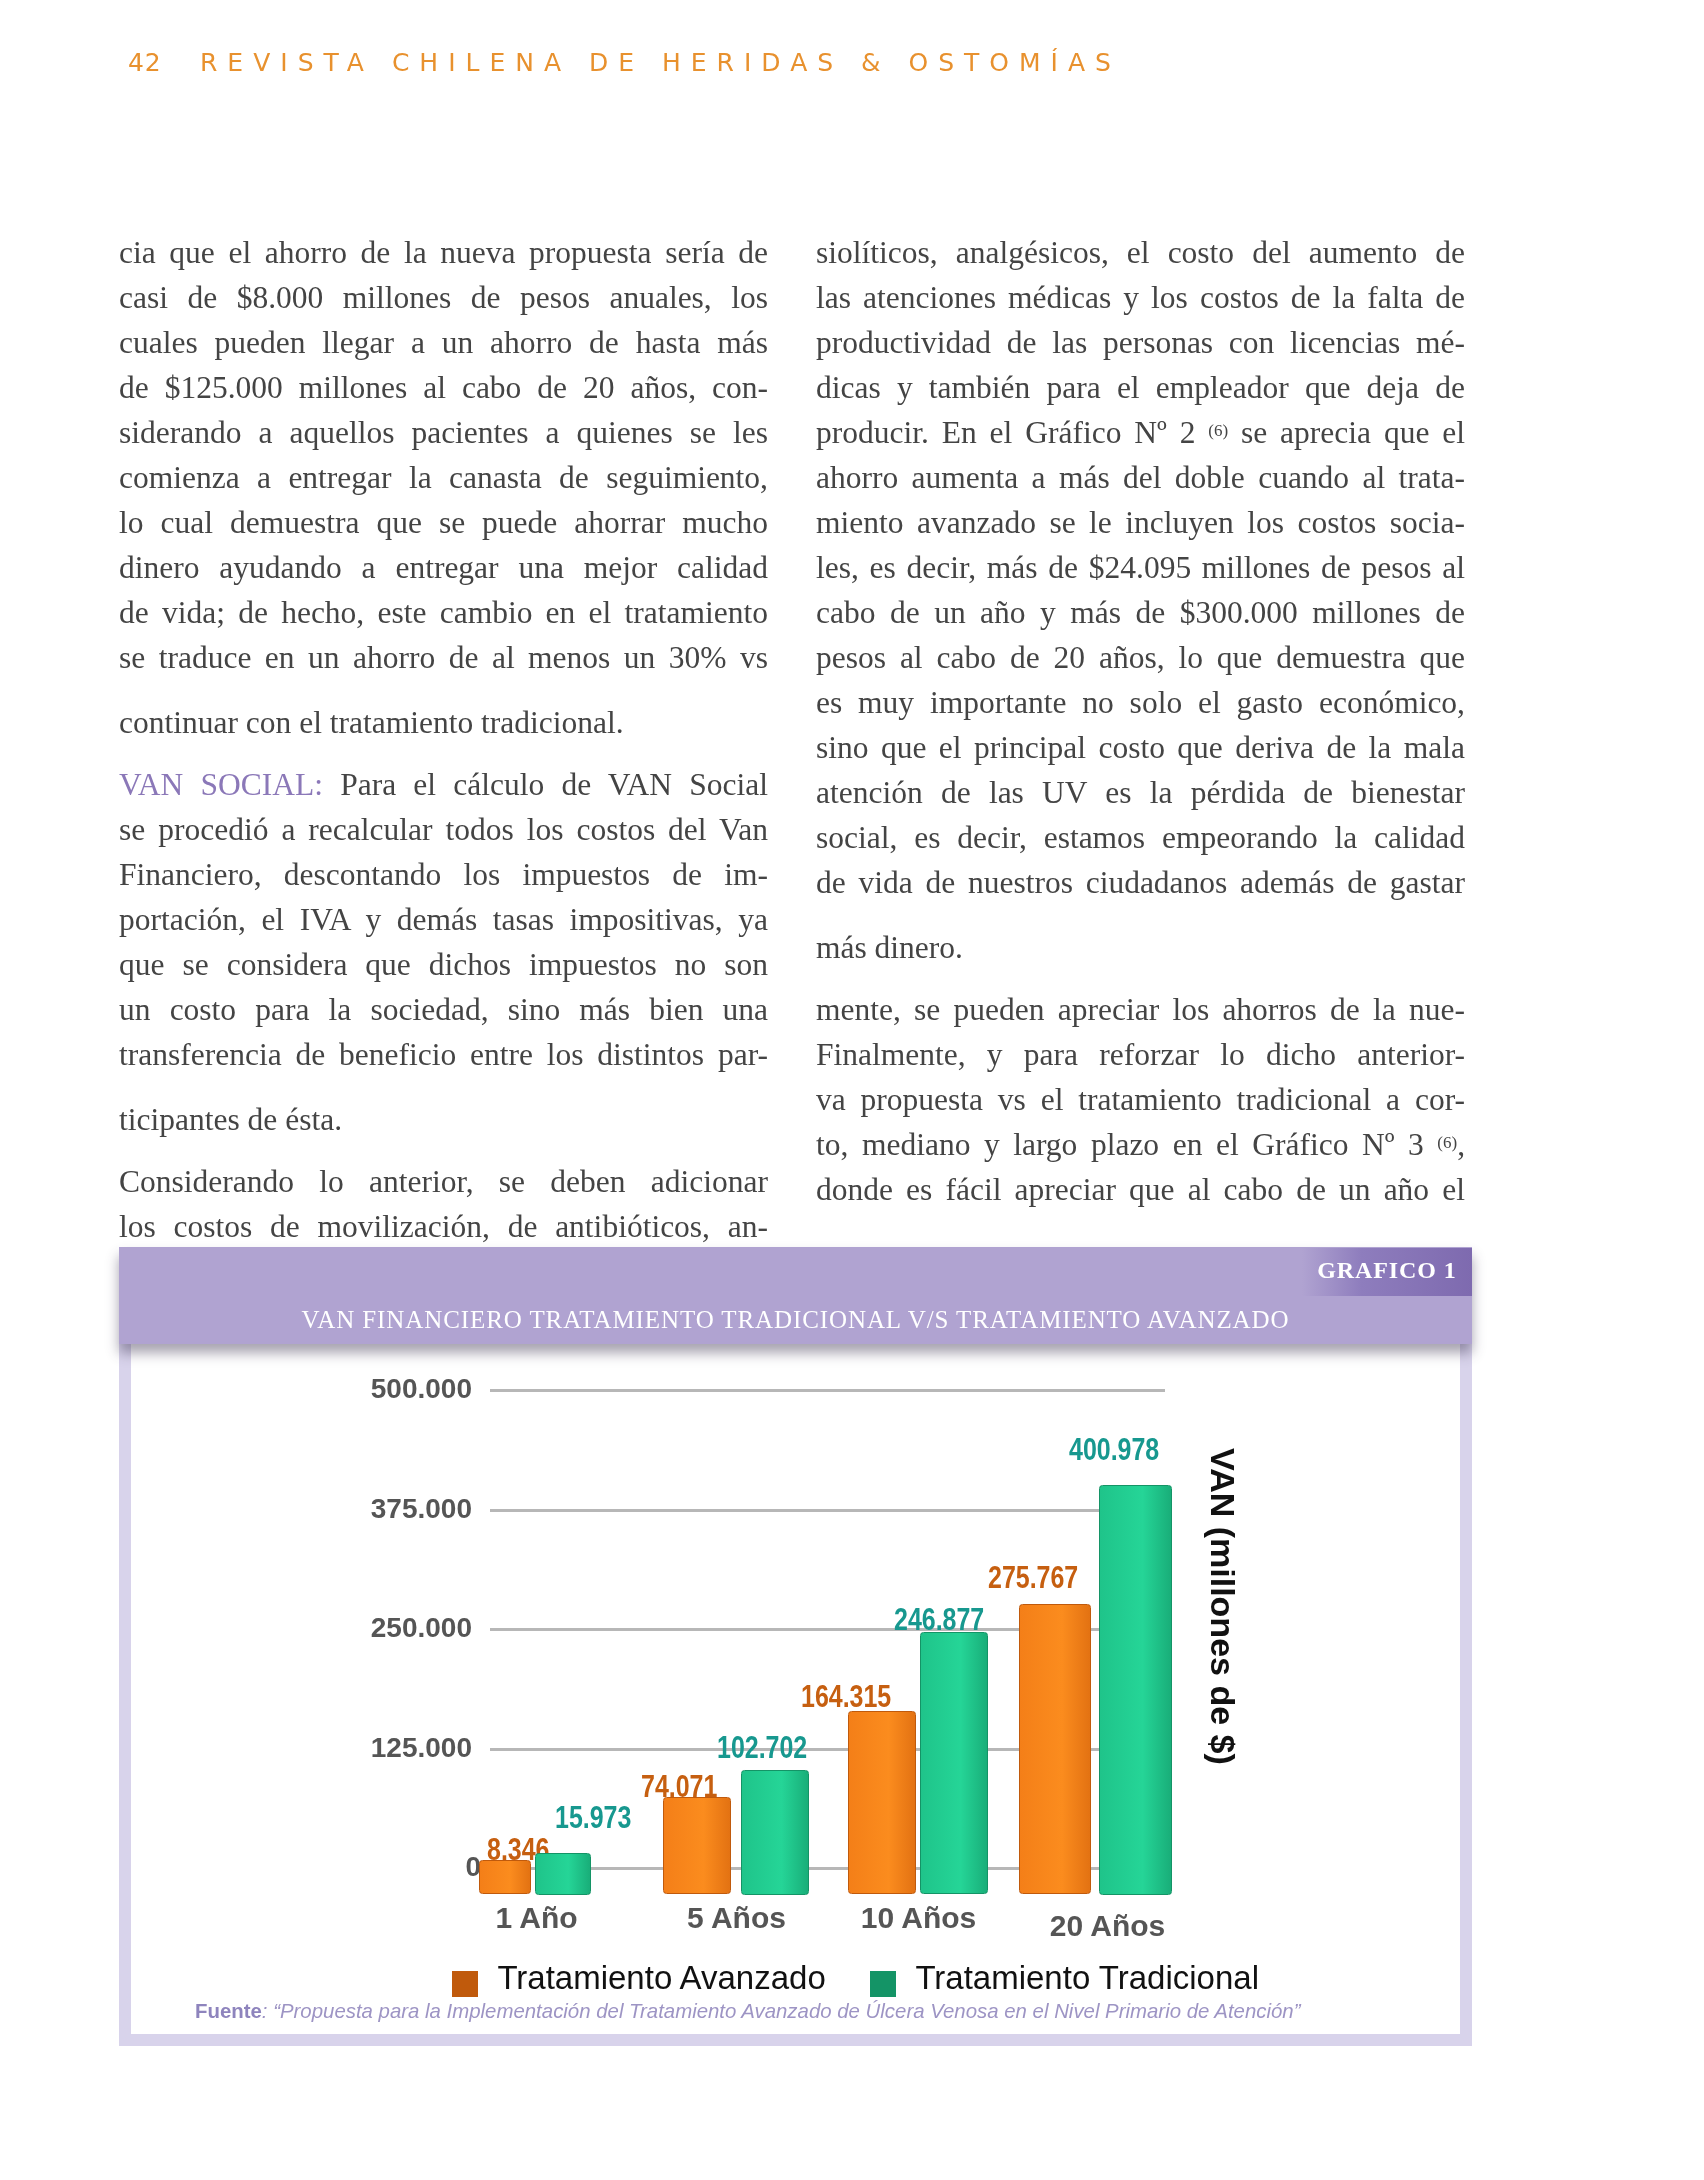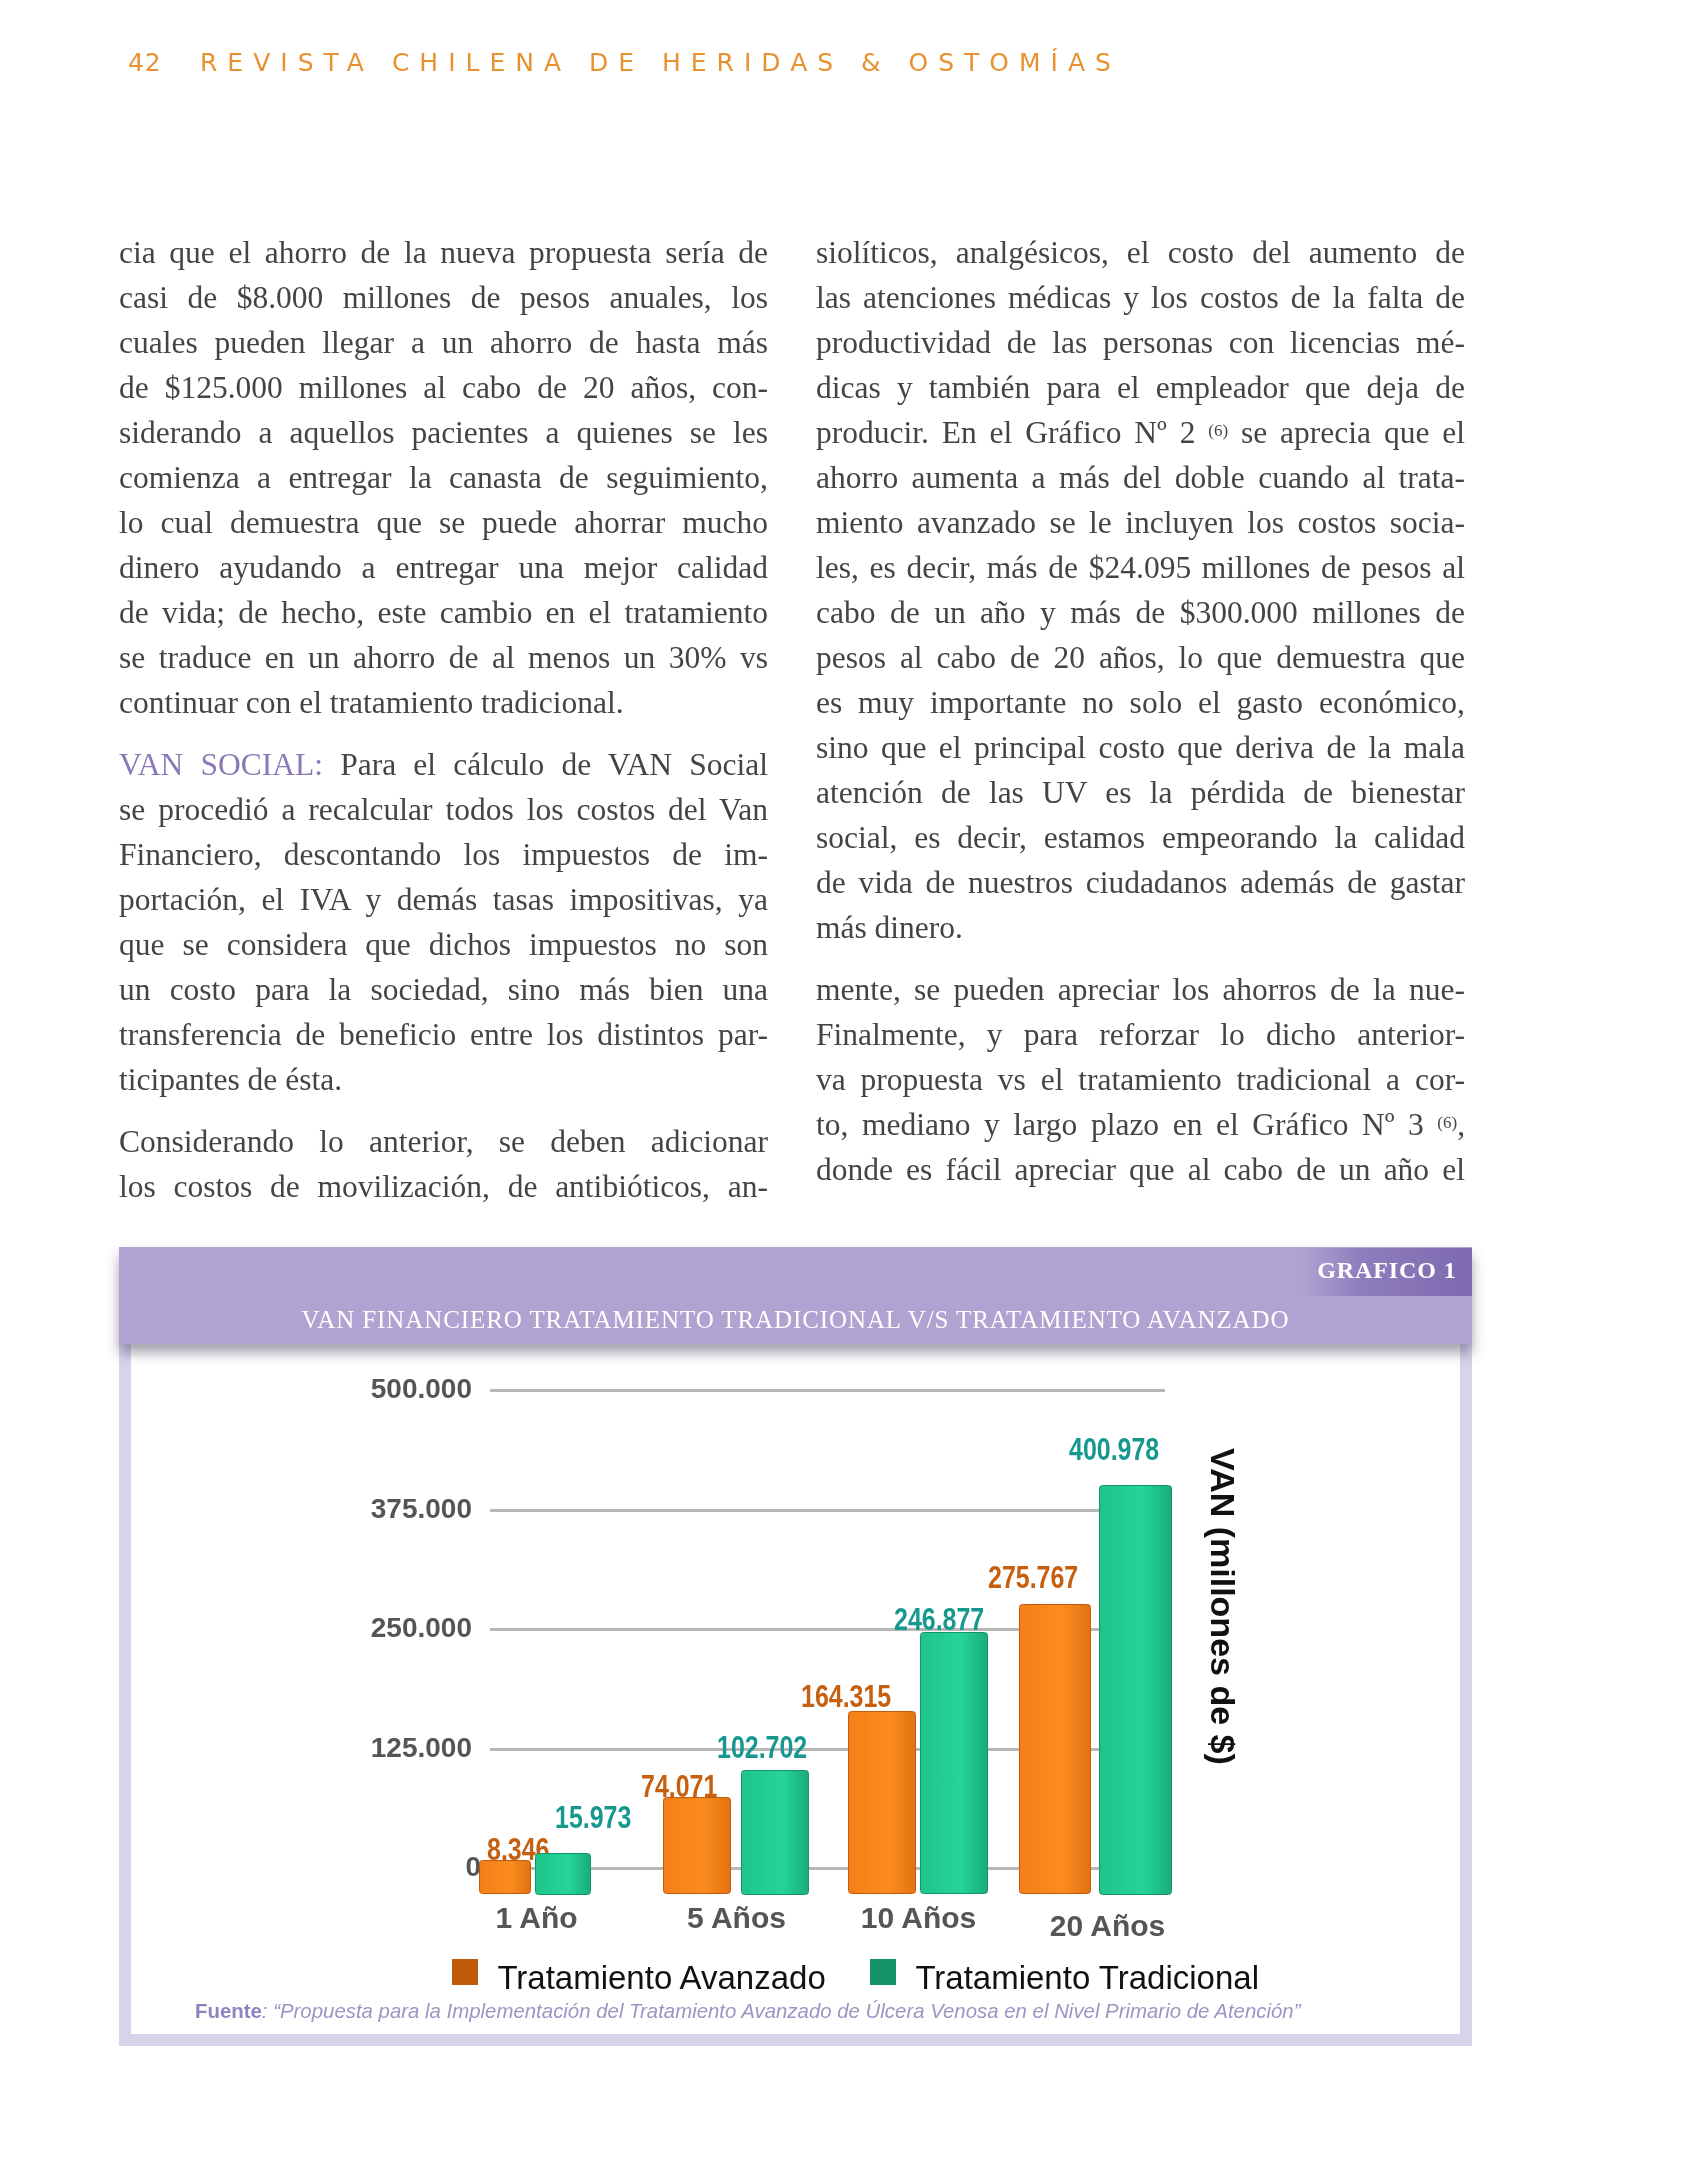--- a/index.html
+++ b/index.html
@@ -3,21 +3,21 @@
 <meta charset="utf-8">
 <style>
   html, body { margin:0; padding:0; background:#ffffff; }
   body { width:1704px; height:2181px; position:relative; overflow:hidden; }
   .hdr { position:absolute; top:48px; left:128px; font-family:"DejaVu Sans", sans-serif; font-size:25px; color:#e8912e; letter-spacing:0; white-space:nowrap; }
   .hdr .pg { display:inline-block; width:72px; letter-spacing:0.9px; }
   .hdr .ttl { letter-spacing:10px; }
   .col { position:absolute; top:230px; width:649px; font-family:"Liberation Serif", "DejaVu Serif", serif; font-size:31.5px; line-height:45px; color:#444; text-align:justify; hyphens:manual; }
   .col p { margin:0 0 17px 0; }
   .col .ln { display:block; text-align:justify; text-align-last:justify; white-space:nowrap; }
-  .col .ln.last { text-align-last:left; }
+  .col .ln.last { text-align-last:left;margin-top:20px; }
   .left { left:119px; }
   .right { left:816px; }
   .kw { color:#8b78b8; }
   sup { font-size:17px; vertical-align:top; position:relative; top:-1.7px; }
 
   .chart { position:absolute; left:119px; top:1247px; width:1353px; height:799px; background:#d8d3eb; }
   .chart-inner { position:absolute; left:12px; top:97px; width:1329px; height:690px; background:#ffffff; }
   .bar-head { position:absolute; left:0; top:0; width:1353px; height:97px; background:#b0a3d1; box-shadow:0 8.5px 12px rgba(60,50,80,0.45); z-index:3; }
   .tab { position:absolute; right:0; top:0.9px; height:48px; width:170px; background:linear-gradient(90deg, #b0a3d1 0%, #8e7dbd 35%, #7e6aaf 100%); color:#fff; font-family:"Liberation Serif", serif; font-size:24px; font-weight:bold; letter-spacing:0.9px; text-align:right; padding-right:15.3px; box-sizing:border-box; line-height:44px; }
   .chart-title { position:absolute; left:0; width:1353px; top:48px; height:49px; line-height:49px; text-align:center; color:#fff; font-family:"Liberation Serif", serif; font-size:25px; letter-spacing:0.9px; }
@@ -27,21 +27,21 @@
   .tick { position:absolute; font-family:"Liberation Sans", sans-serif; font-weight:bold; font-size:28px; color:#555; text-align:right; width:170px; }
   .bar { position:absolute; border-radius:3.4px; }
   .bar.orange { background:linear-gradient(90deg, #f47f18 0%, #fb8c1e 60%, #e37212 100%); border:1.7px solid #c05a0c; box-sizing:border-box; }
   .bar.green { background:linear-gradient(90deg, #1fc48a 0%, #25d597 60%, #19ae79 100%); border:1.7px solid #149466; box-sizing:border-box; }
   .vlabel { position:absolute; font-family:"Liberation Sans", sans-serif; font-weight:bold; font-size:32px; transform:scaleX(0.78); transform-origin:left top; white-space:nowrap; }
   .vlabel.o { color:#c65f10; }
   .vlabel.g { color:#17988f; }
   .cat { position:absolute; font-family:"Liberation Sans", sans-serif; font-weight:bold; font-size:30px; color:#555; width:187px; text-align:center; }
   .ytitle { position:absolute; font-family:"Liberation Sans", sans-serif; font-weight:bold; font-size:34px; color:#111; transform:rotate(90deg); transform-origin:left top; white-space:nowrap; }
   .legend { position:absolute; top:1959px; left:0; width:1704px; font-family:"Liberation Sans", sans-serif; font-size:33px; color:#111; }
-  .legend .item { position:absolute; display:flex; align-items:flex-start;padding-left:28px; }
+  .legend .item { position:absolute; display:flex; align-items:flex-end;padding-left:28px; }
   .legend .sw { width:26.4px; height:26.4px; display:inline-block; margin-right:19px; }
   .source { position:absolute; top:2000px; left:195px; font-family:"Liberation Sans", sans-serif; font-size:20.4px; color:#9d94c4; font-style:italic; white-space:nowrap; }
   .source b { font-style:normal; color:#8e84bd; }
 </style>
 </head>
 <body>
 
 <div class="hdr">
   <span class="pg">42</span><span class="ttl">REVISTA CHILENA DE HERIDAS &amp; OSTOMÍAS</span>
 </div>

